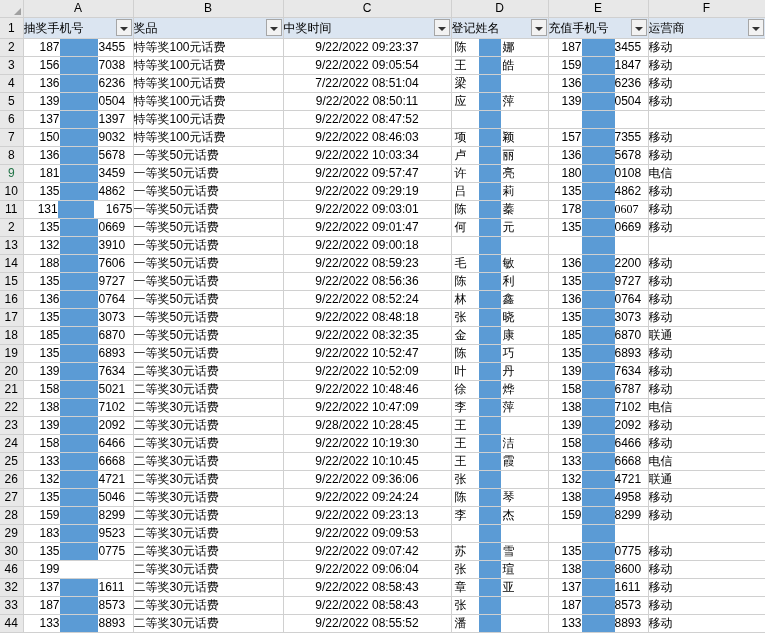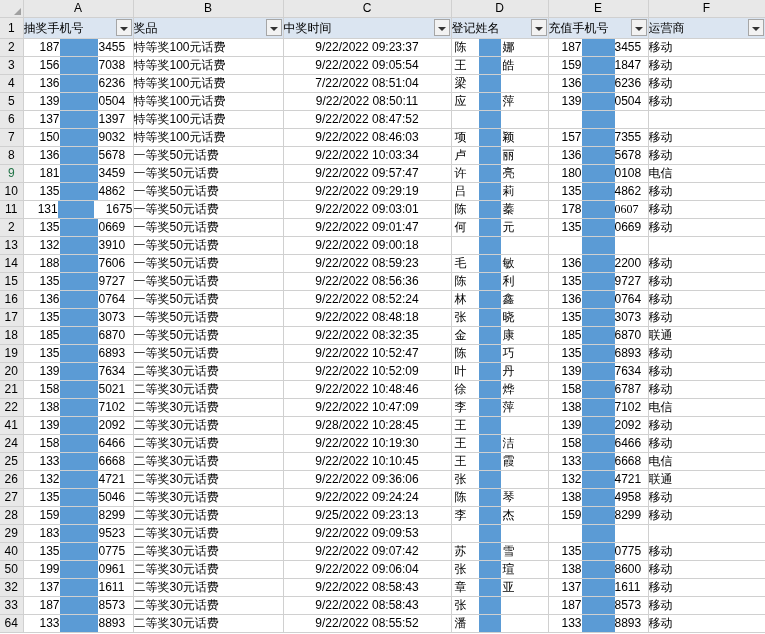--- a/index.html
+++ b/index.html
@@ -752,21 +752,21 @@
         <td style="padding: 0px;">
           <div style="display: flex; height: 17px; line-height: 17px;">
             <span style="width: 33px; text-align: right;">138</span>
             <span style="width: 33px; background: rgb(91, 155, 213);"></span>
             <span style="flex: 1 1 0%; text-align: left;">7102</span>
           </div>
         </td>
         <td class="txt">电信</td>
       </tr>
       <tr>
-        <td class="rowhead">41</td>
+        <td class="rowhead">23</td>
         <td style="padding: 0px;">
           <div style="display: flex; height: 17px; line-height: 17px;">
             <span style="width: 36px; text-align: right;">139</span>
             <span style="width: 38px; background: rgb(91, 155, 213);"></span>
             <span style="flex: 1 1 0%; text-align: left; padding-left: 1px;">2092</span>
           </div>
         </td>
         <td class="txt">二等奖30元话费</td>
         <td class="ctr">9/28/2022 10:28:45</td>
         <td style="padding: 0px;">
@@ -896,21 +896,21 @@
       <tr>
         <td class="rowhead">28</td>
         <td style="padding: 0px;">
           <div style="display: flex; height: 17px; line-height: 17px;">
             <span style="width: 36px; text-align: right;">159</span>
             <span style="width: 38px; background: rgb(91, 155, 213);"></span>
             <span style="flex: 1 1 0%; text-align: left; padding-left: 1px;">8299</span>
           </div>
         </td>
         <td class="txt">二等奖30元话费</td>
-        <td class="ctr">9/25/2022 09:23:13</td>
+        <td class="ctr">9/22/2022 09:23:13</td>
         <td style="padding: 0px;">
           <div style="display: flex; height: 17px; line-height: 17px;">
             <span style="width: 24px; text-align: left; padding-left: 3px;">李</span>
             <span style="width: 22px; background: rgb(91, 155, 213);"></span>
             <span style="flex: 1 1 0%; text-align: left; padding-left: 2px;">杰</span>
           </div>
         </td>
         <td style="padding: 0px;">
           <div style="display: flex; height: 17px; line-height: 17px;">
             <span style="width: 33px; text-align: right;">159</span>
@@ -941,21 +941,21 @@
         <td style="padding: 0px;">
           <div style="display: flex; height: 17px; line-height: 17px;">
             <span style="width: 33px; text-align: right;"></span>
             <span style="width: 33px; background: rgb(91, 155, 213);"></span>
             <span style="flex: 1 1 0%; text-align: left;"></span>
           </div>
         </td>
         <td class="txt"></td>
       </tr>
       <tr>
-        <td class="rowhead">40</td>
+        <td class="rowhead">30</td>
         <td style="padding: 0px;">
           <div style="display: flex; height: 17px; line-height: 17px;">
             <span style="width: 36px; text-align: right;">135</span>
             <span style="width: 38px; background: rgb(91, 155, 213);"></span>
             <span style="flex: 1 1 0%; text-align: left; padding-left: 1px;">0775</span>
           </div>
         </td>
         <td class="txt">二等奖30元话费</td>
         <td class="ctr">9/22/2022 09:07:42</td>
         <td style="padding: 0px;">
@@ -968,23 +968,23 @@
         <td style="padding: 0px;">
           <div style="display: flex; height: 17px; line-height: 17px;">
             <span style="width: 33px; text-align: right;">135</span>
             <span style="width: 33px; background: rgb(91, 155, 213);"></span>
             <span style="flex: 1 1 0%; text-align: left;">0775</span>
           </div>
         </td>
         <td class="txt">移动</td>
       </tr>
       <tr>
-        <td class="rowhead">50</td>
-        <td style="padding: 0px;">
-          <div style="display: flex; height: 17px; line-height: 17px;">
+        <td class="rowhead">46</td>
+        <td style="padding: 0px;">
+          <div style="display: flex; height: 17px; line-height: 17px; flex-direction: column;">
             <span style="width: 36px; text-align: right;">199</span>
             <span style="width: 38px; background: rgb(91, 155, 213);"></span>
             <span style="flex: 1 1 0%; text-align: left; padding-left: 1px;">0961</span>
           </div>
         </td>
         <td class="txt">二等奖30元话费</td>
         <td class="ctr">9/22/2022 09:06:04</td>
         <td style="padding: 0px;">
           <div style="display: flex; height: 17px; line-height: 17px;">
             <span style="width: 24px; text-align: left; padding-left: 3px;">张</span>
@@ -1049,21 +1049,21 @@
         <td style="padding: 0px;">
           <div style="display: flex; height: 17px; line-height: 17px;">
             <span style="width: 33px; text-align: right;">187</span>
             <span style="width: 33px; background: rgb(91, 155, 213);"></span>
             <span style="flex: 1 1 0%; text-align: left;">8573</span>
           </div>
         </td>
         <td class="txt">移动</td>
       </tr>
       <tr>
-        <td class="rowhead">64</td>
+        <td class="rowhead">44</td>
         <td style="padding: 0px;">
           <div style="display: flex; height: 17px; line-height: 17px;">
             <span style="width: 36px; text-align: right;">133</span>
             <span style="width: 38px; background: rgb(91, 155, 213);"></span>
             <span style="flex: 1 1 0%; text-align: left; padding-left: 1px;">8893</span>
           </div>
         </td>
         <td class="txt">二等奖30元话费</td>
         <td class="ctr">9/22/2022 08:55:52</td>
         <td style="padding: 0px;">

